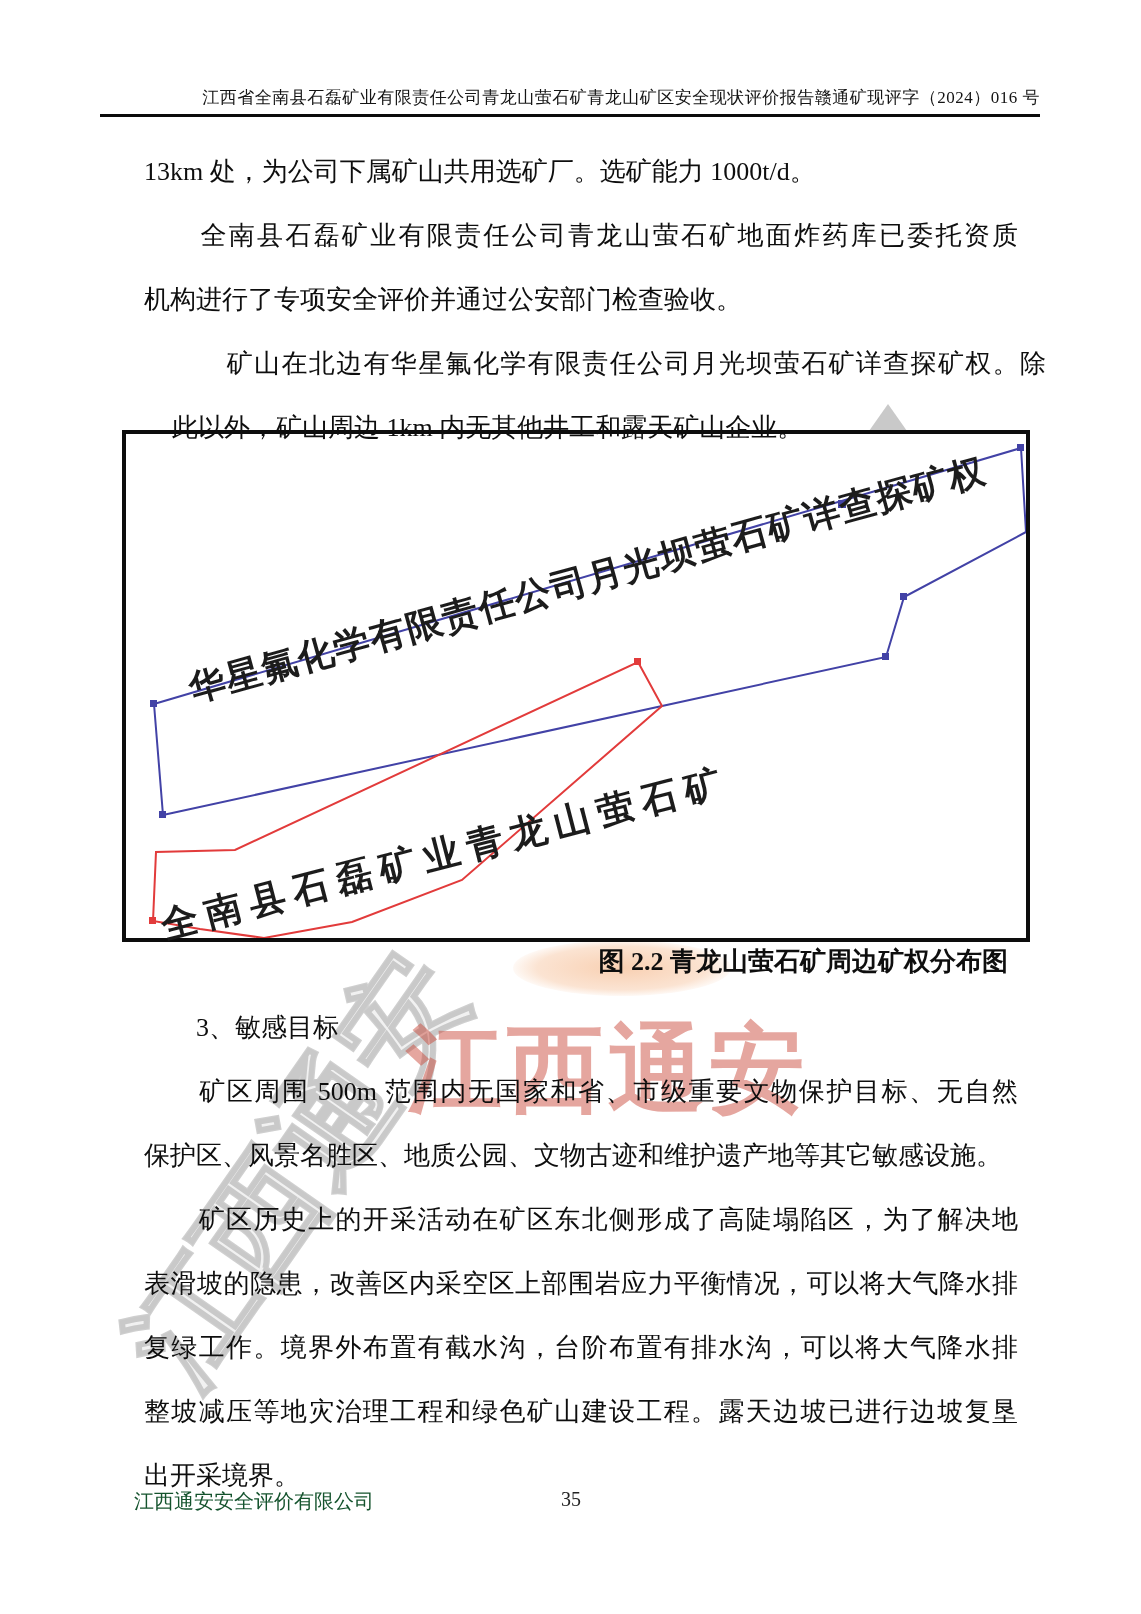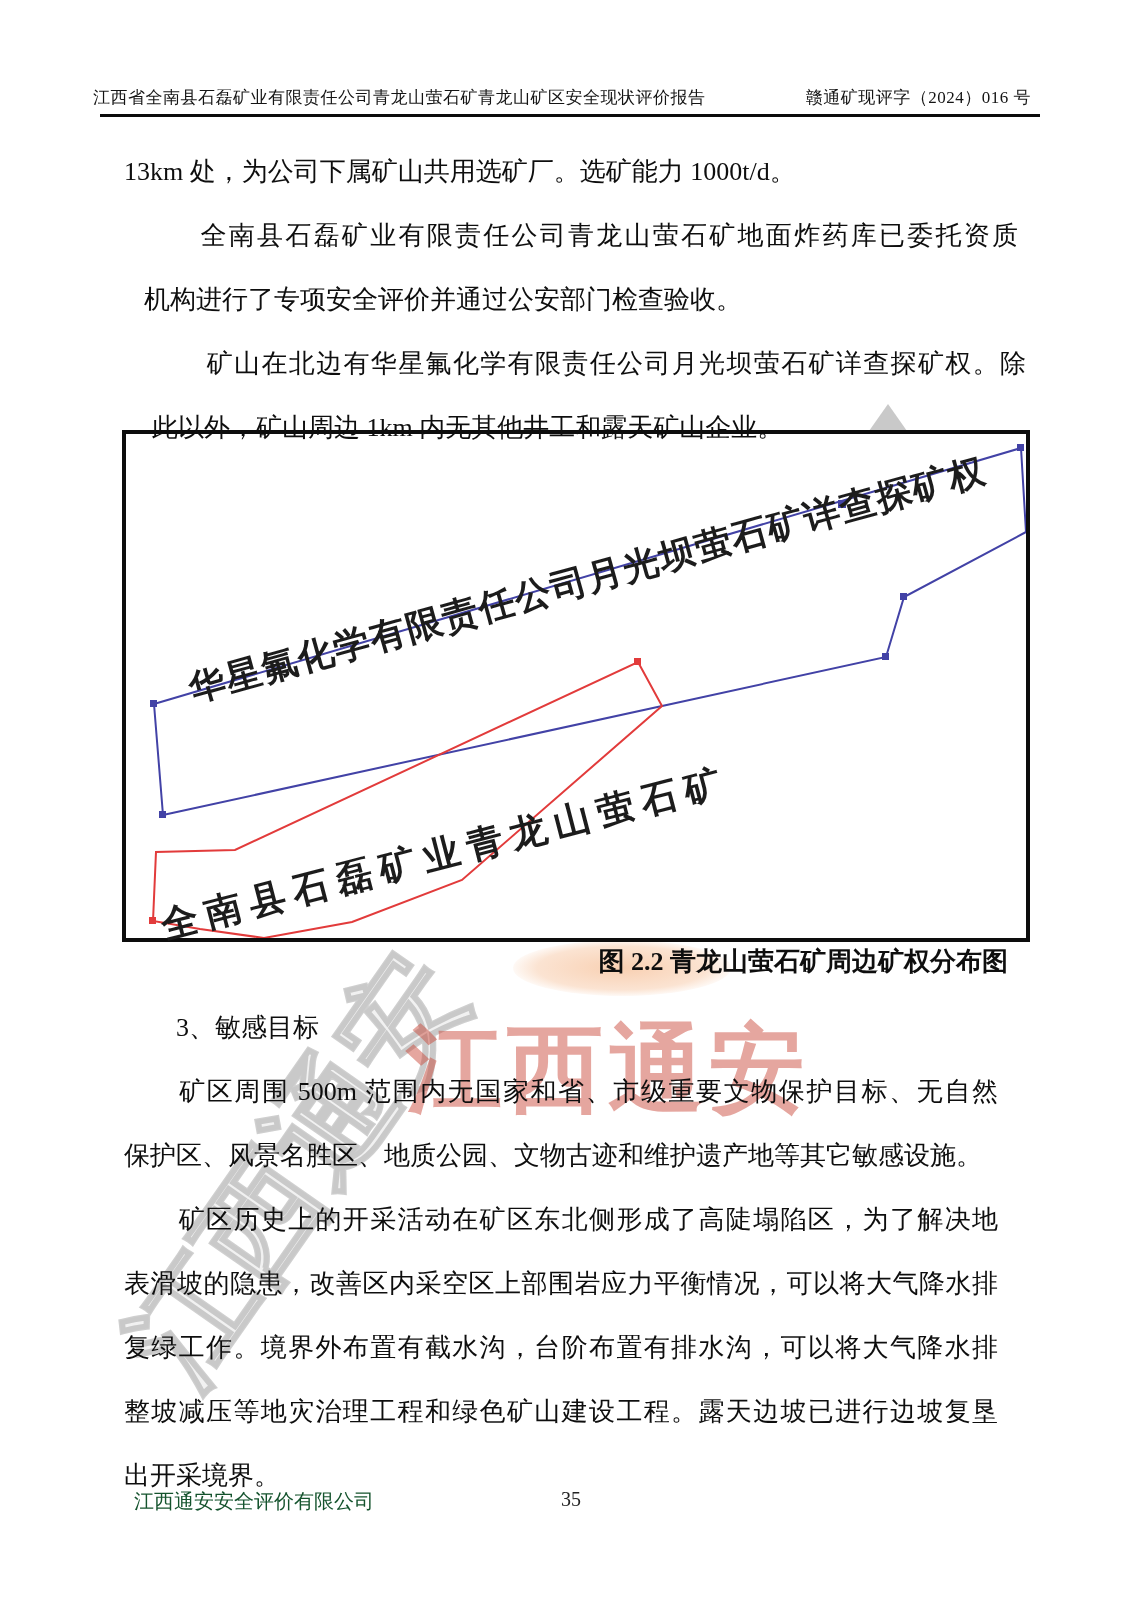--- a/index.html
+++ b/index.html
@@ -2,28 +2,28 @@
 <html><head>
 <meta charset="utf-8">
 <style>
   html,body{margin:0;padding:0;background:#f2f2f2;}
   .page{
     position:relative;width:1141px;height:1614px;background:#ffffff;
     font-family:"Liberation Serif","DejaVu Serif",serif;color:#0e0e0e;
     overflow:hidden;margin:0 auto;
   }
   
-  .header{position:absolute;left:93px;top:86px;width:938px;display:flex;
-    justify-content:space-between;font-size:17px;letter-spacing:0.5px;color:#141414;z-index:3;}
+  .header{position:absolute;left:102px;top:86px;width:938px;display:flex;
+    justify-content:flex-end;font-size:17px;letter-spacing:0.5px;color:#141414;z-index:3;}
   .header-rule{position:absolute;left:100px;top:114px;width:940px;height:3px;background:#0a0a0a;z-index:3;}
   
-  .content{position:absolute;left:124px;width:874px;font-size:26px;z-index:3;}
+  .content{position:absolute;left:144px;width:874px;font-size:26px;z-index:3;}
   .tline{line-height:64px;text-align:justify;text-align-last:justify;white-space:normal;}
   .tlast{text-align:left;text-align-last:left;}
-  .p1{top:140px;} .p2{top:204px;margin-left:20px;} .p3{top:332px;margin-left:28px;}
+  .p1{top:140px;} .p2{top:204px;} .p3{top:332px;margin-left:28px;}
   .heading2{top:996px;} .p4{top:1060px;} .p5{top:1188px;}
   
   .figure{position:absolute;left:122px;top:430px;width:908px;height:512px;
     border:4px solid #0d0d0d;box-sizing:border-box;background:#ffffff;z-index:2;}
   .figure svg{position:absolute;left:0;top:0;}
   .map-label{position:absolute;white-space:nowrap;font-weight:600;color:#1c1c1c;
     transform-origin:0 50%;z-index:2;}
   .map-label-blue{left:64px;top:232px;font-size:36px;letter-spacing:1.5px;transform:rotate(-15.5deg);}
   .map-label-red{left:36px;top:468px;font-size:37px;letter-spacing:8px;transform:rotate(-14.5deg);}
   .caption{position:absolute;left:134px;top:944px;width:874px;text-align:right;

